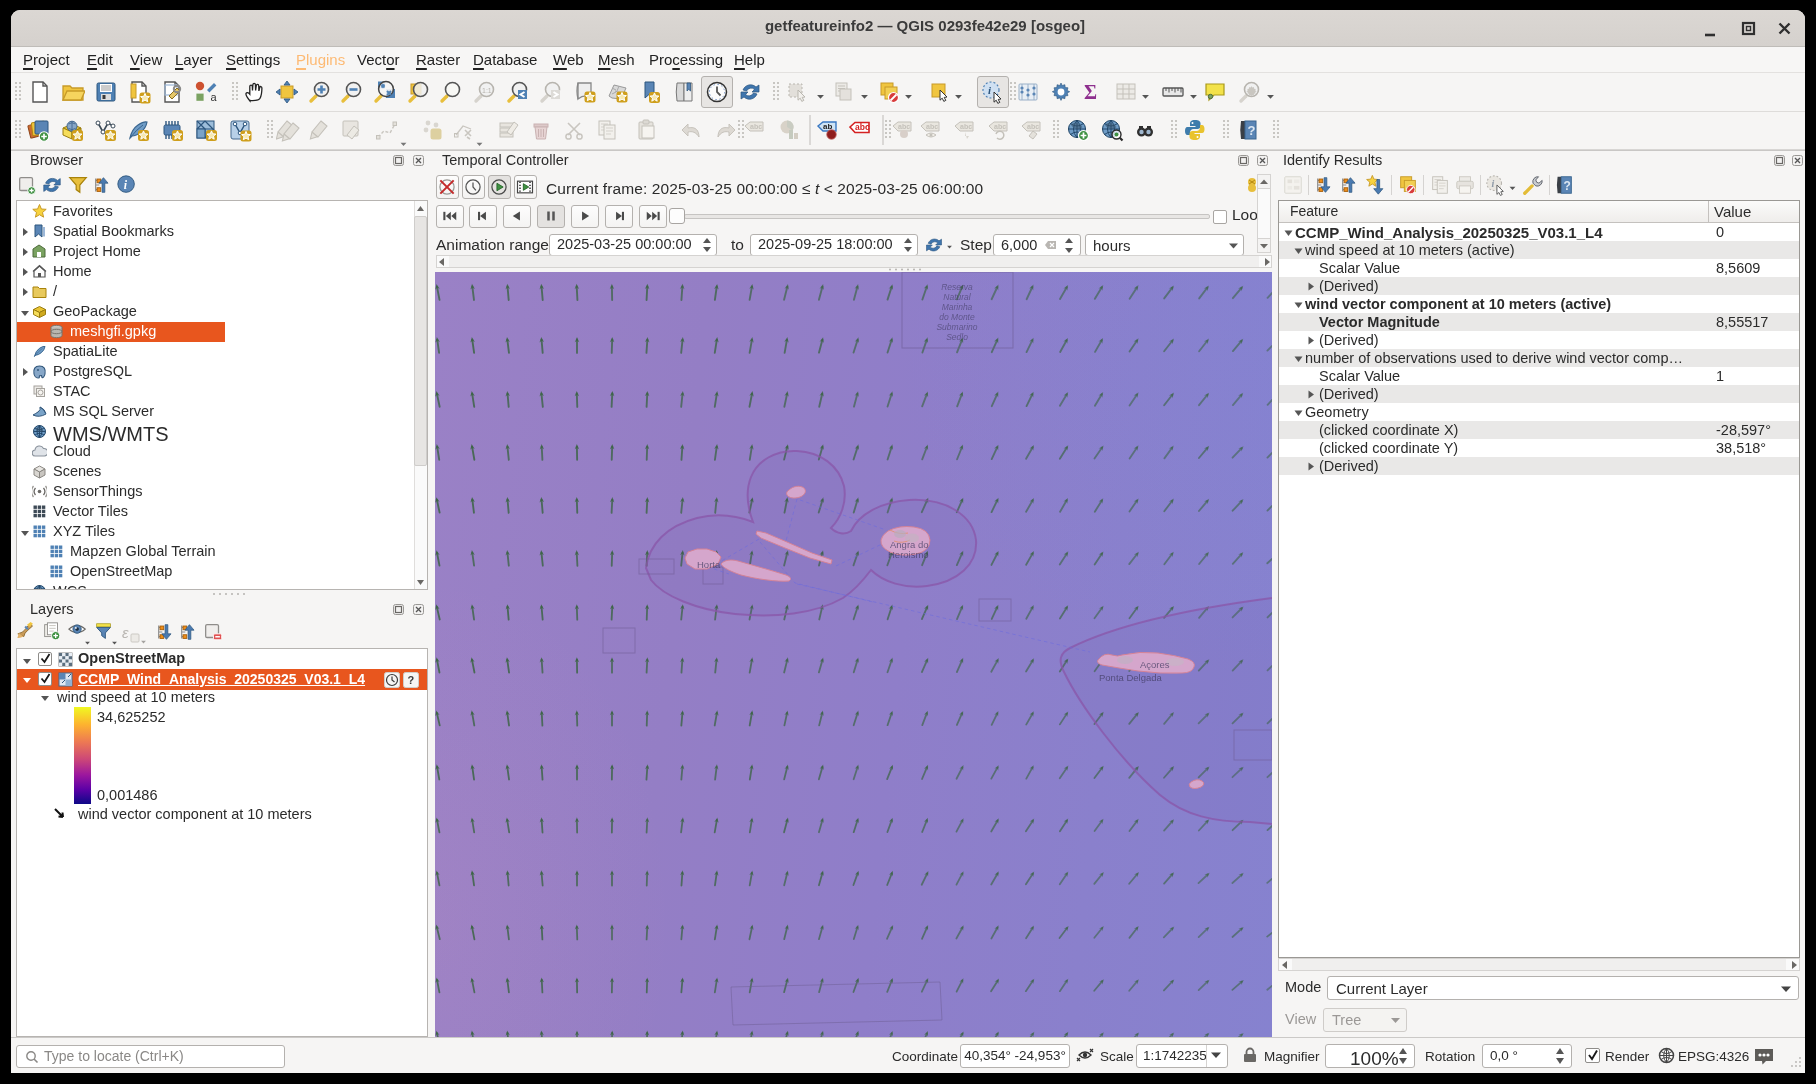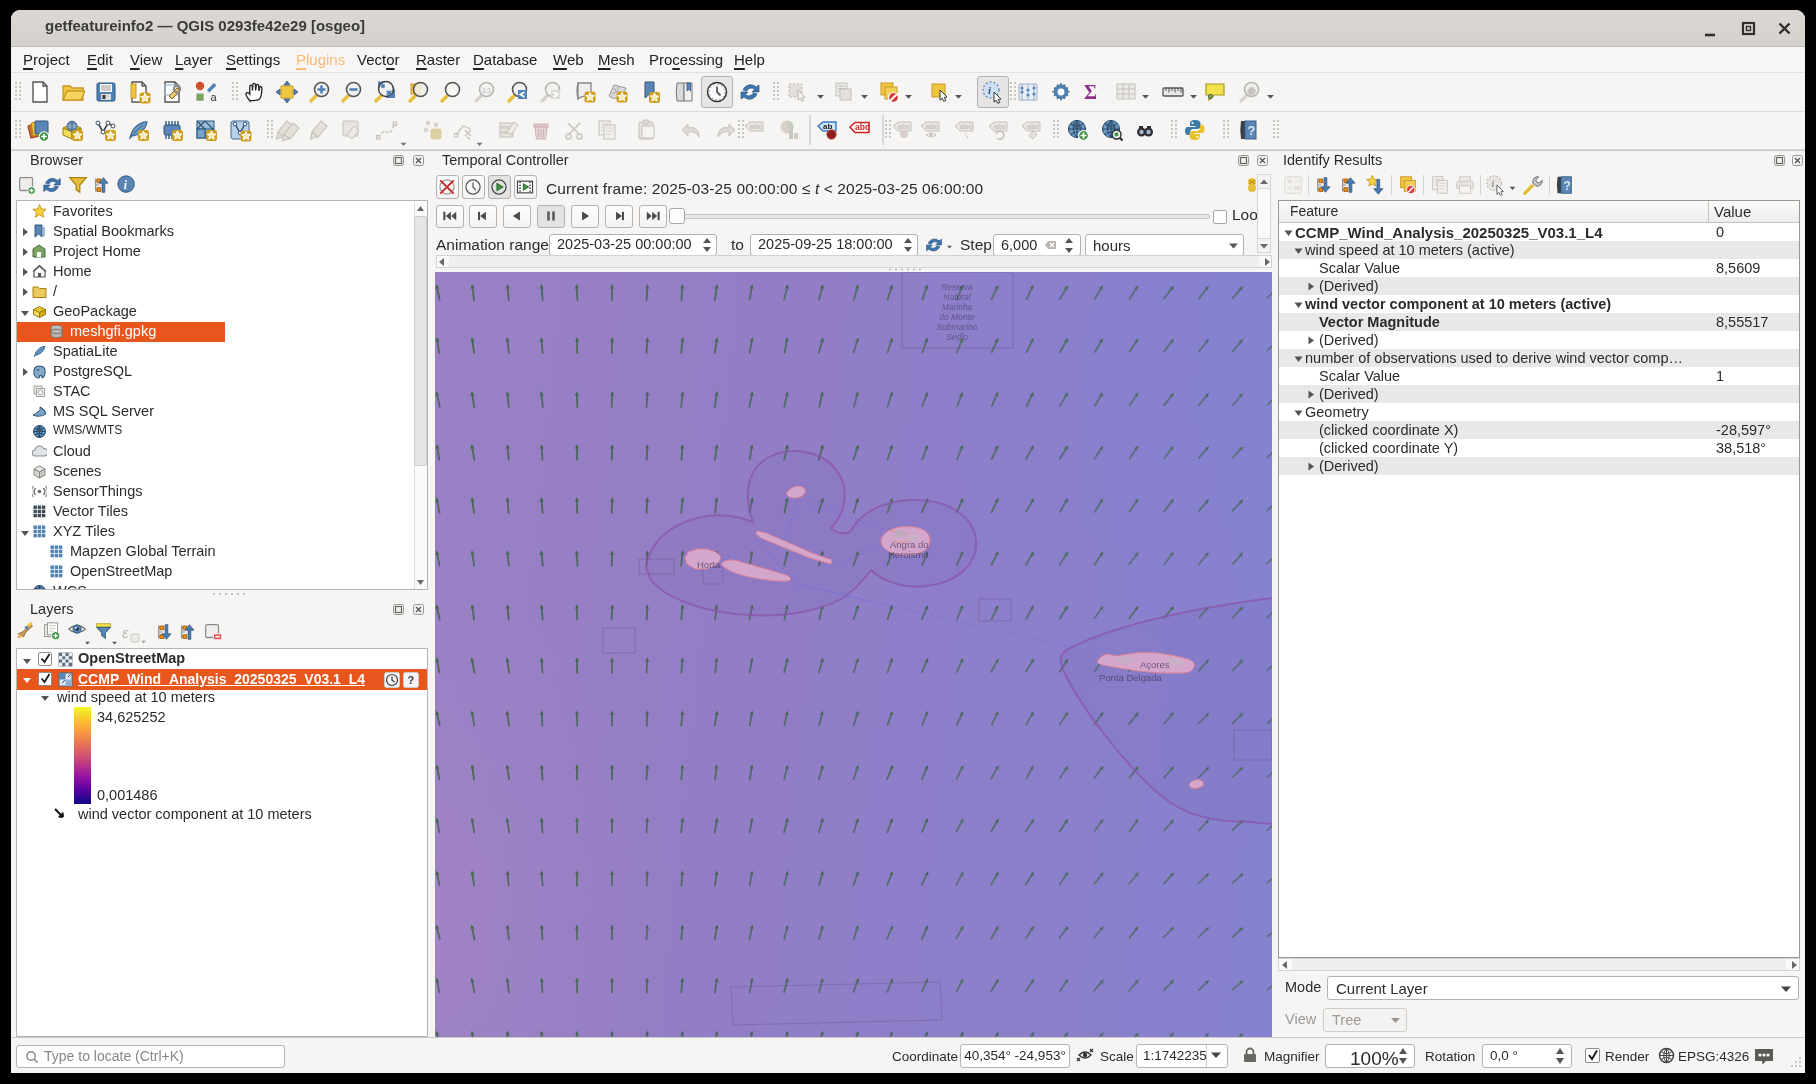--- a/index.html
+++ b/index.html
@@ -2,21 +2,21 @@
 <html><head><meta charset="utf-8"><style>
 *{margin:0;padding:0;box-sizing:border-box}
 html,body{width:1816px;height:1084px;background:#000;overflow:hidden}
 body{font-family:"Liberation Sans",sans-serif;color:#2b2b2b;position:relative}
 .win{position:absolute;left:11px;top:10px;width:1794px;height:1063px;background:#f6f5f4;border-radius:9px 9px 0 0}
 u{text-decoration-thickness:1.5px;text-underline-offset:2.5px}
 </style></head><body>
 <div class="win"></div>
 
 <div style="position:absolute;left:11px;top:10px;width:1794px;height:37px;background:linear-gradient(#dbd7d3,#d5d1cd);border-radius:9px 9px 0 0;border-bottom:1px solid #bfbcb8"></div>
-<div style="position:absolute;left:0px;top:17px;white-space:nowrap;left:45px;width:1760px;font-size:15px;font-weight:bold;color:#3b3b3b">getfeatureinfo2 — QGIS 0293fe42e29 [osgeo]</div>
+<div style="position:absolute;left:0px;top:17px;white-space:nowrap;left:45px;width:1760px;text-align:center;font-size:15px;font-weight:bold;color:#3b3b3b">getfeatureinfo2 — QGIS 0293fe42e29 [osgeo]</div>
 <svg style="position:absolute;left:1703px;top:24px;" width="14" height="14" viewBox="0 0 14 14">
     <path d="M2 11 h10" stroke="#2f2f2f" stroke-width="2.6"></path>
   </svg>
 <svg style="position:absolute;left:1741px;top:21px;" width="15" height="15" viewBox="0 0 15 15">
     <rect x="2" y="2" width="11" height="11" fill="none" stroke="#2f2f2f" stroke-width="2.2"></rect>
     <rect x="5.5" y="5.5" width="4" height="4" fill="none" stroke="#2f2f2f" stroke-width="1.4"></rect>
   </svg>
 <svg style="position:absolute;left:1777px;top:21px;" width="15" height="15" viewBox="0 0 15 15">
     <path d="M2.5 2.5 l10 10 M12.5 2.5 l-10 10" stroke="#2f2f2f" stroke-width="2.4"></path>
   </svg>
@@ -699,21 +699,21 @@
 <svg style="position:absolute;left:15px;top:203px;" width="15" height="15" viewBox="0 0 15 15">
       <path d="M1 11 q6 3 13 -1 q-1 -5 -6 -7 q1 3 -2 5 q-3 2 -5 3z" fill="#7aa3c8" stroke="#33587c"></path>
       <path d="M8 3 q4 2 5.5 6" stroke="#33587c" fill="none"></path>
     </svg>
 <div style="position:absolute;left:36px;top:202px;white-space:nowrap;font-size:14.5px;color:#2b2b2b">MS SQL Server</div>
 <svg style="position:absolute;left:15px;top:223px;" width="15" height="15" viewBox="0 0 15 15">
       <circle cx="7.5" cy="7.5" r="6" fill="#6f9cc6" stroke="#1d4264" stroke-width="1"></circle>
       <path d="M7.5 1.5 v12 M1.5 7.5 h12 M3 4 q4.5 3.5 9 0 M3 11 q4.5 -3.5 9 0 M7.5 1.5 a8.5 8.5 0 0 1 0 12 M7.5 1.5 a8.5 8.5 0 0 0 0 12" fill="none" stroke="#1d4264" stroke-width=".9"></path>
       <path d="M3 5 q2 -2.5 4.5 -1.5 q3 .7 4 3 q-1.5 2 -4 1.5 q-3 -.4 -4.5 -3z" fill="#37536e" opacity=".55"></path>
     </svg>
-<div style="position:absolute;left:36px;top:222px;white-space:nowrap;font-size:12px;color:#2b2b2b">WMS/WMTS</div>
+<div style="position:absolute;left:36px;top:222px;white-space:nowrap;font-size:20px;color:#2b2b2b">WMS/WMTS</div>
 <svg style="position:absolute;left:15px;top:243px;" width="15" height="15" viewBox="0 0 15 15">
       <path d="M3.5 12 a3 3 0 0 1 -.5 -6 a4.5 4.5 0 0 1 8.5 -1.5 a3.5 3.5 0 0 1 1 7.5 z" fill="#dfe3e8" stroke="#8a929c" stroke-width="1.1"></path>
     </svg>
 <div style="position:absolute;left:36px;top:242px;white-space:nowrap;font-size:14.5px;color:#2b2b2b">Cloud</div>
 <svg style="position:absolute;left:15px;top:263px;" width="15" height="15" viewBox="0 0 15 15">
       <path d="M2 5 l5.5 -3 5.5 3 -5.5 3 z" fill="#e8e6e2" stroke="#8a8782"></path>
       <path d="M2 5 v6 l5.5 3 v-6 z" fill="#d9d6d1" stroke="#8a8782"></path>
       <path d="M13 5 v6 l-5.5 3 v-6 z" fill="#c9c6c1" stroke="#8a8782"></path>
     </svg>
 <div style="position:absolute;left:36px;top:262px;white-space:nowrap;font-size:14.5px;color:#2b2b2b">Scenes</div>

